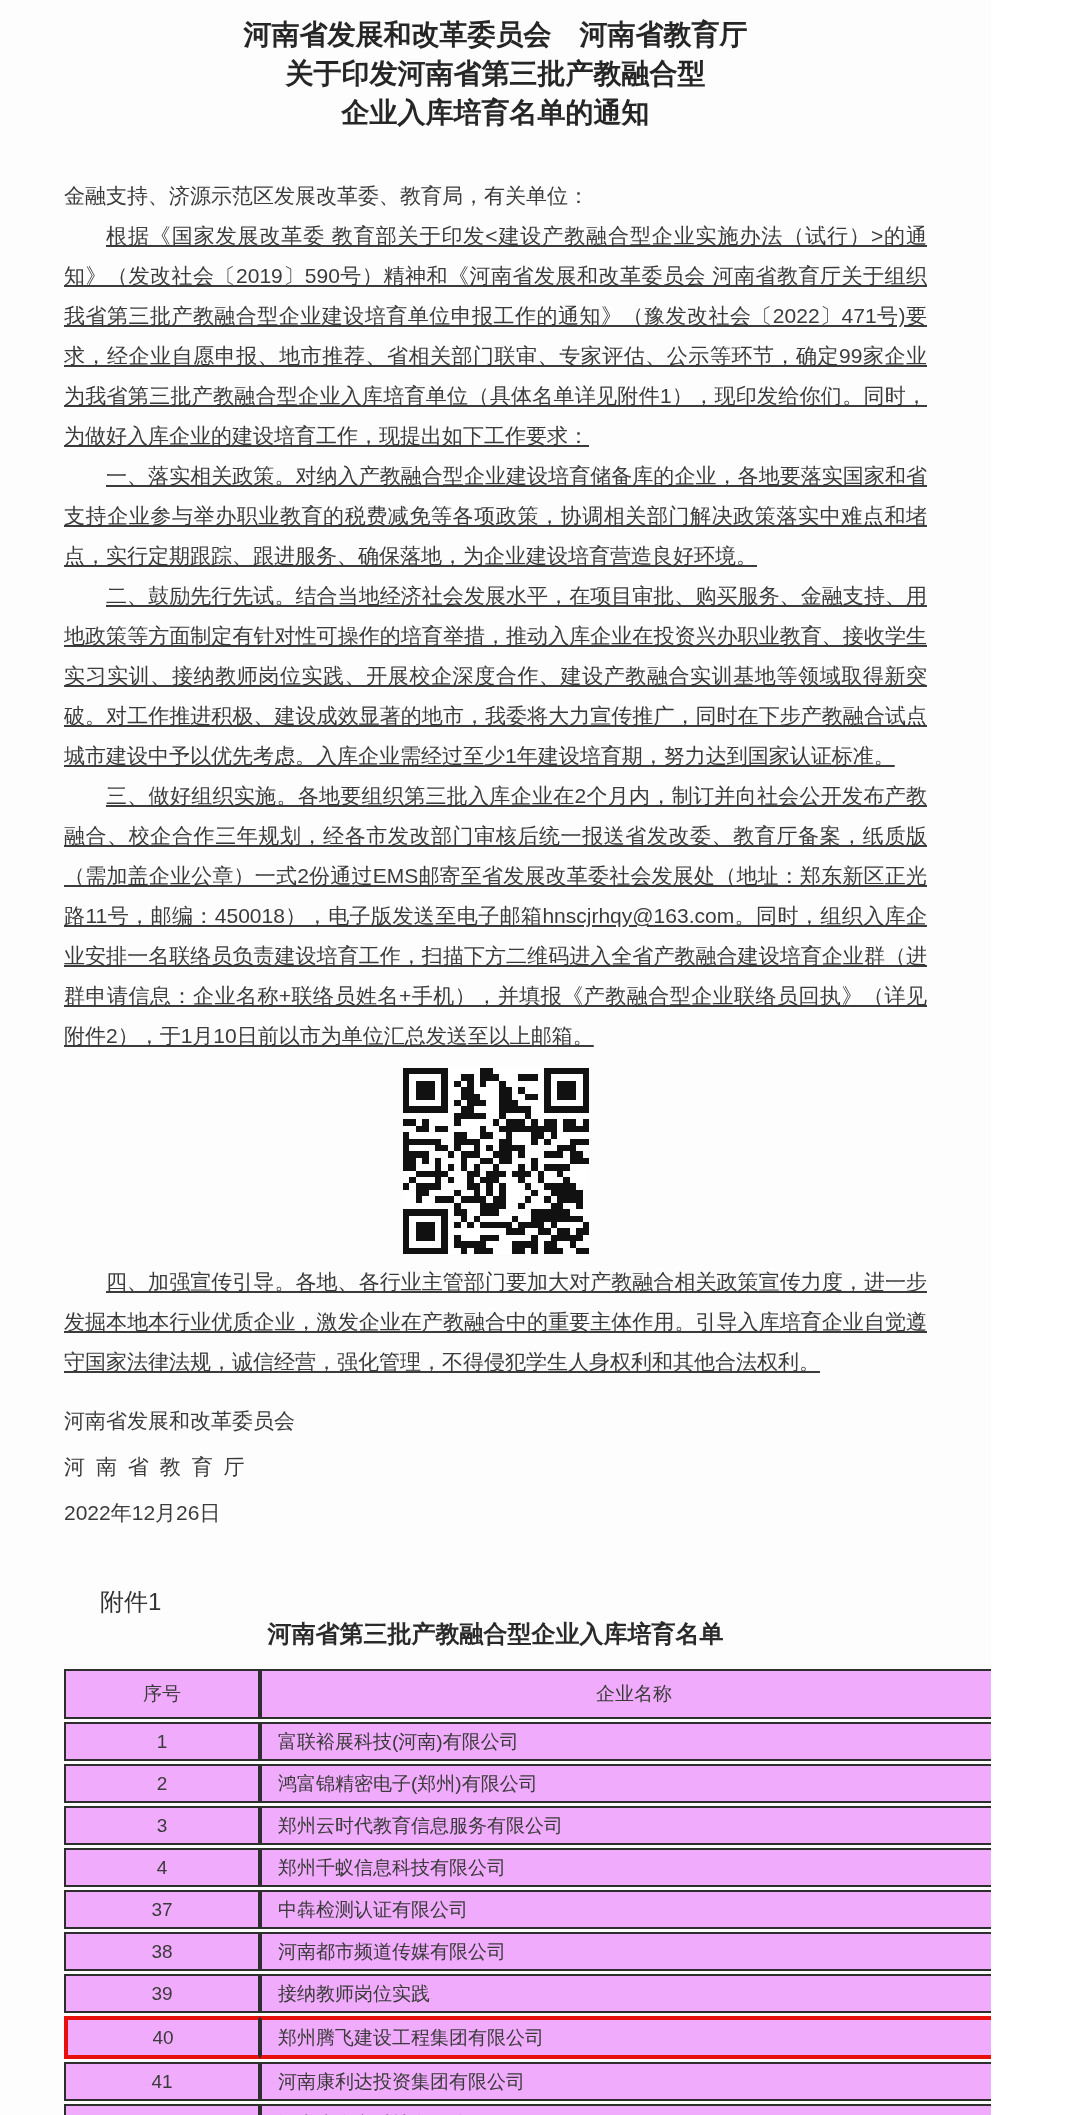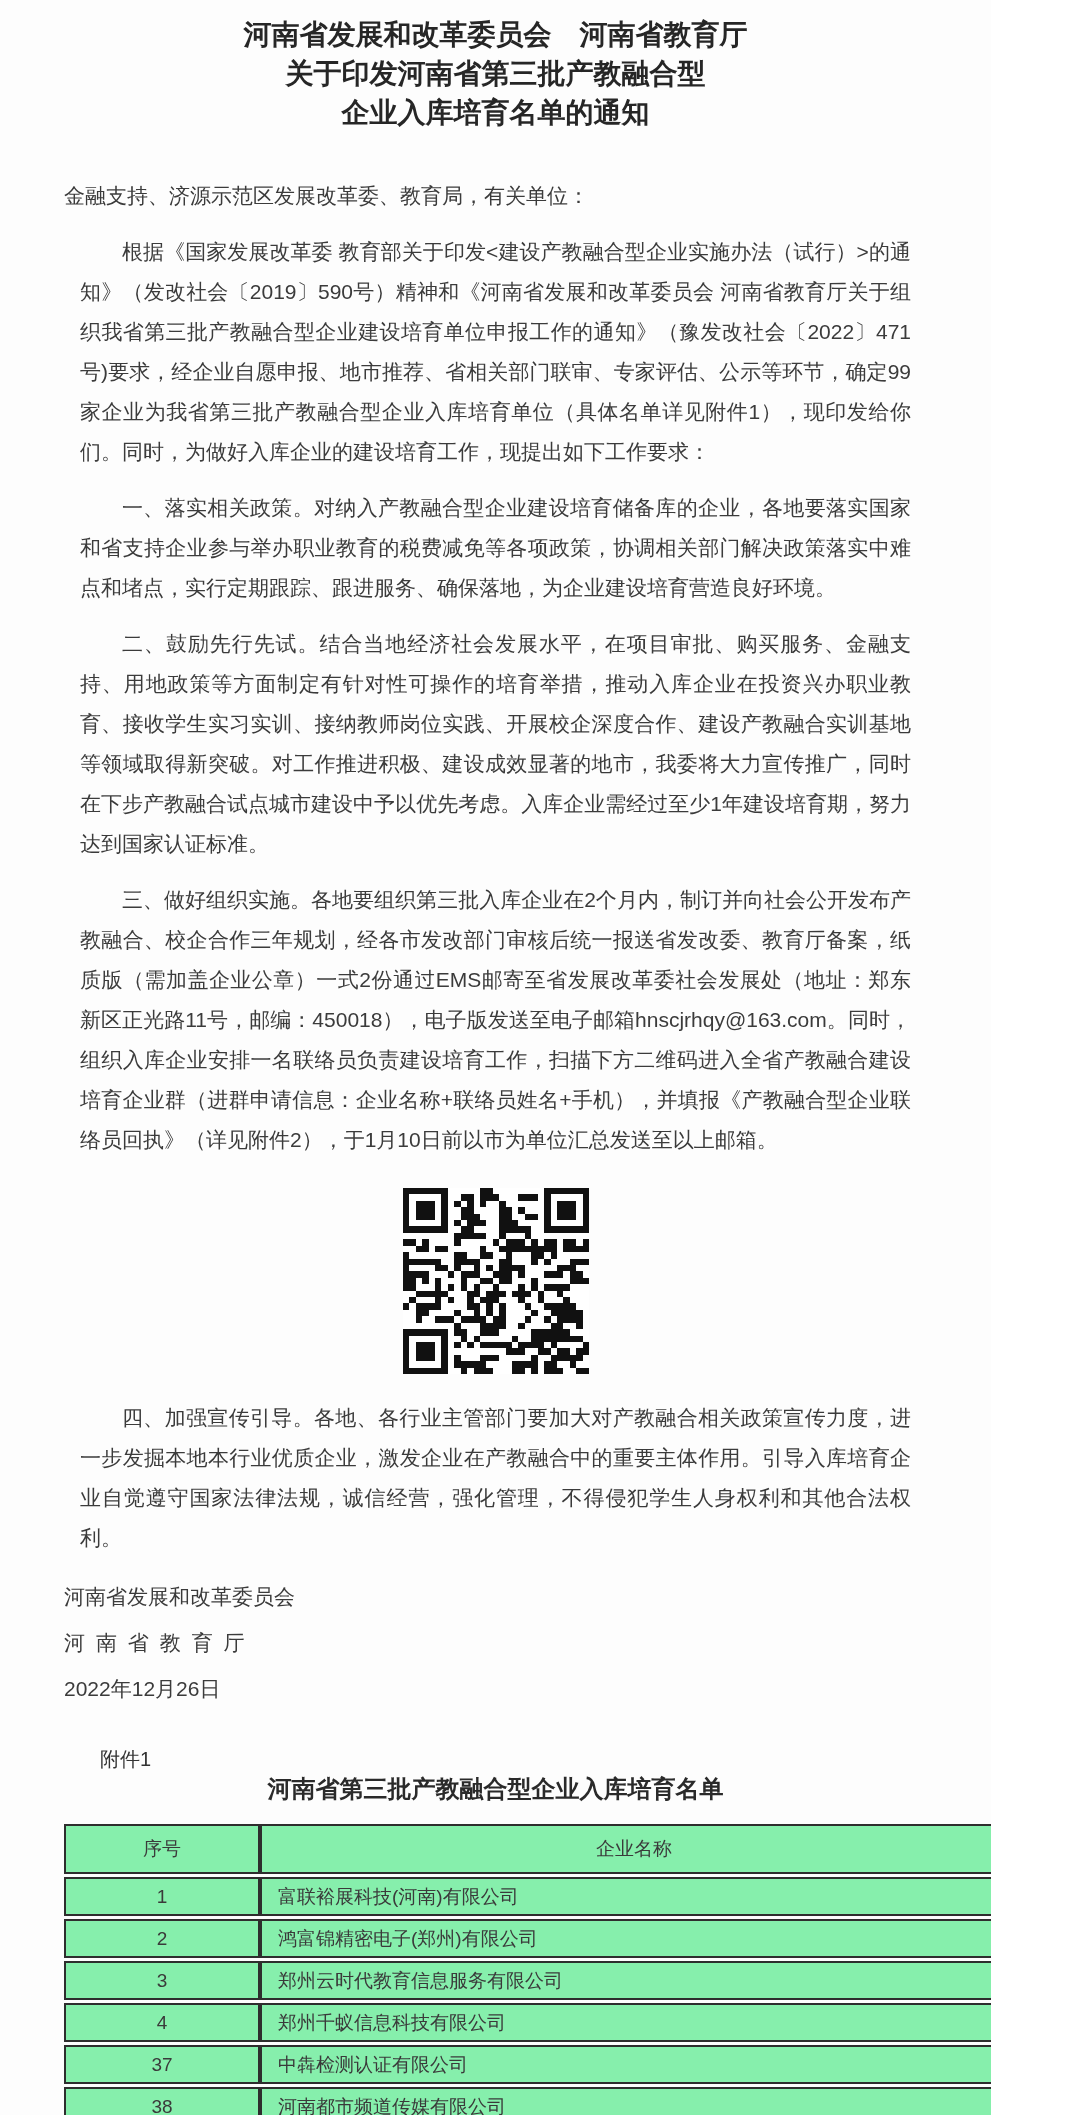--- a/index.html
+++ b/index.html
@@ -6,32 +6,32 @@
   .page{
     width:991px;height:2115px;background:#fdfdfd;overflow:hidden;position:relative;
     font-family:"Liberation Sans","DejaVu Sans",sans-serif;color:#3b3b3b;
   }
   .content{padding:0 64px;}
   .doc-title{
     text-align:center;font-weight:bold;color:#262626;
     font-size:28px;line-height:39px;padding-top:15px;
   }
   .salutation{font-size:21px;line-height:40px;margin-top:44px;}
-  .para{font-size:21px;line-height:40px;text-indent:2em;text-align:justify;margin:16px;color:#3b3b3b;}
+  .para{font-size:21px;line-height:40px;text-indent:2em;text-align:justify;margin:0;color:#3b3b3b;text-decoration:underline;}
   .qr-wrap{display:flex;justify-content:center;padding:12px 0 8px;}
   svg.qr{width:186px;height:186px;display:block;}
   .signature{ text-align:left;font-size:21px;line-height:46px;margin-top:16px;padding-right:6px;color:#3b3b3b;}
   .sig-spaced{letter-spacing:0.52em;}
-  .attachment{font-size:20px;margin-top:34px;margin-left:36px;color:#333;}
+  .attachment{font-size:24px;margin-top:50px;margin-left:36px;color:#333;}
   .table-title{text-align:center;font-weight:bold;font-size:24px;color:#2a2a2a;}
   table.company-table{
     margin:16px auto 0;width:944px;border-collapse:separate;border-spacing:0 3px;
     font-size:19px;color:#3a3a3a;table-layout:fixed;
   }
-  .company-table th,.company-table td{border:2px solid #2e2e2e;background:#86efac;}
+  .company-table th,.company-table td{border:2px solid #2e2e2e;background:#f0abfc;}
   .company-table th{height:44px;font-weight:normal;text-align:center;}
   .company-table td{height:33px;}
   .col-no{width:190px;text-align:center;}
   .col-name{text-align:left;padding-left:16px;}
   tr.highlight td{
     border-top:4px solid var(--hl,#e8100c);
     border-bottom:4px solid var(--hl,#e8100c);
   }
   tr.highlight td:first-child{border-left:4px solid var(--hl,#e8100c);margin-left:28px;}
   tr.highlight td:last-child{border-right:4px solid var(--hl,#e8100c);}

